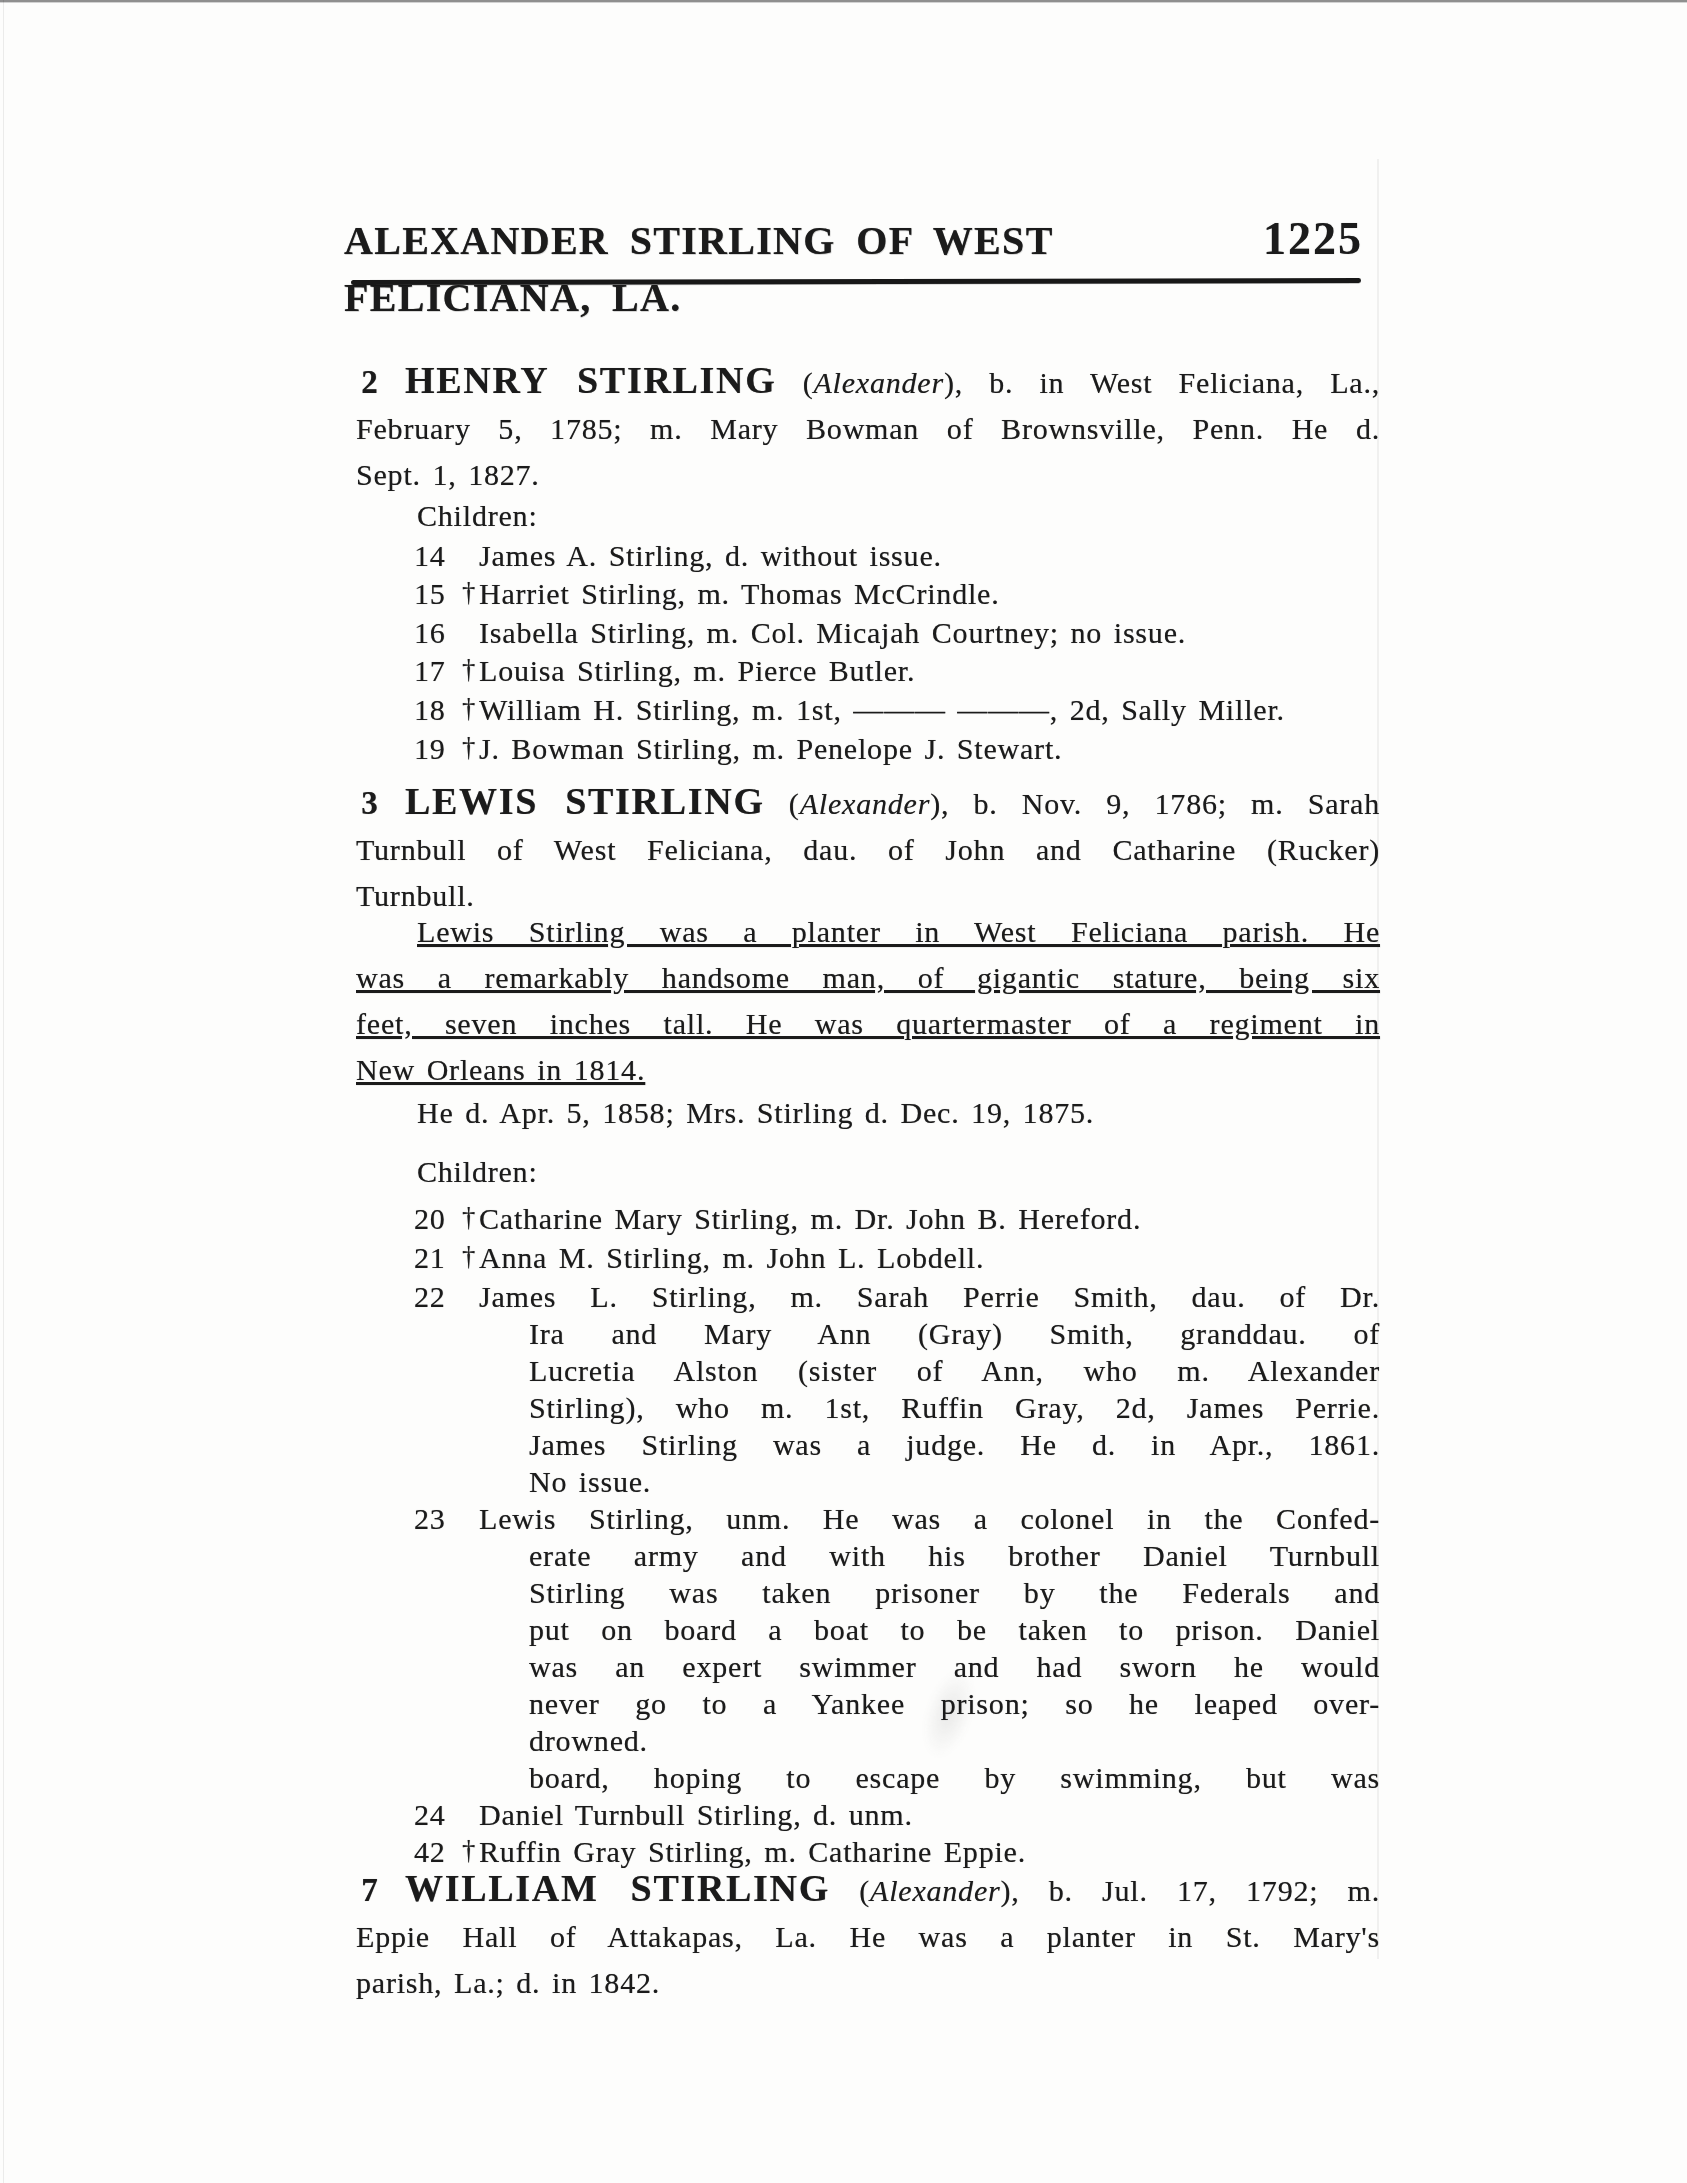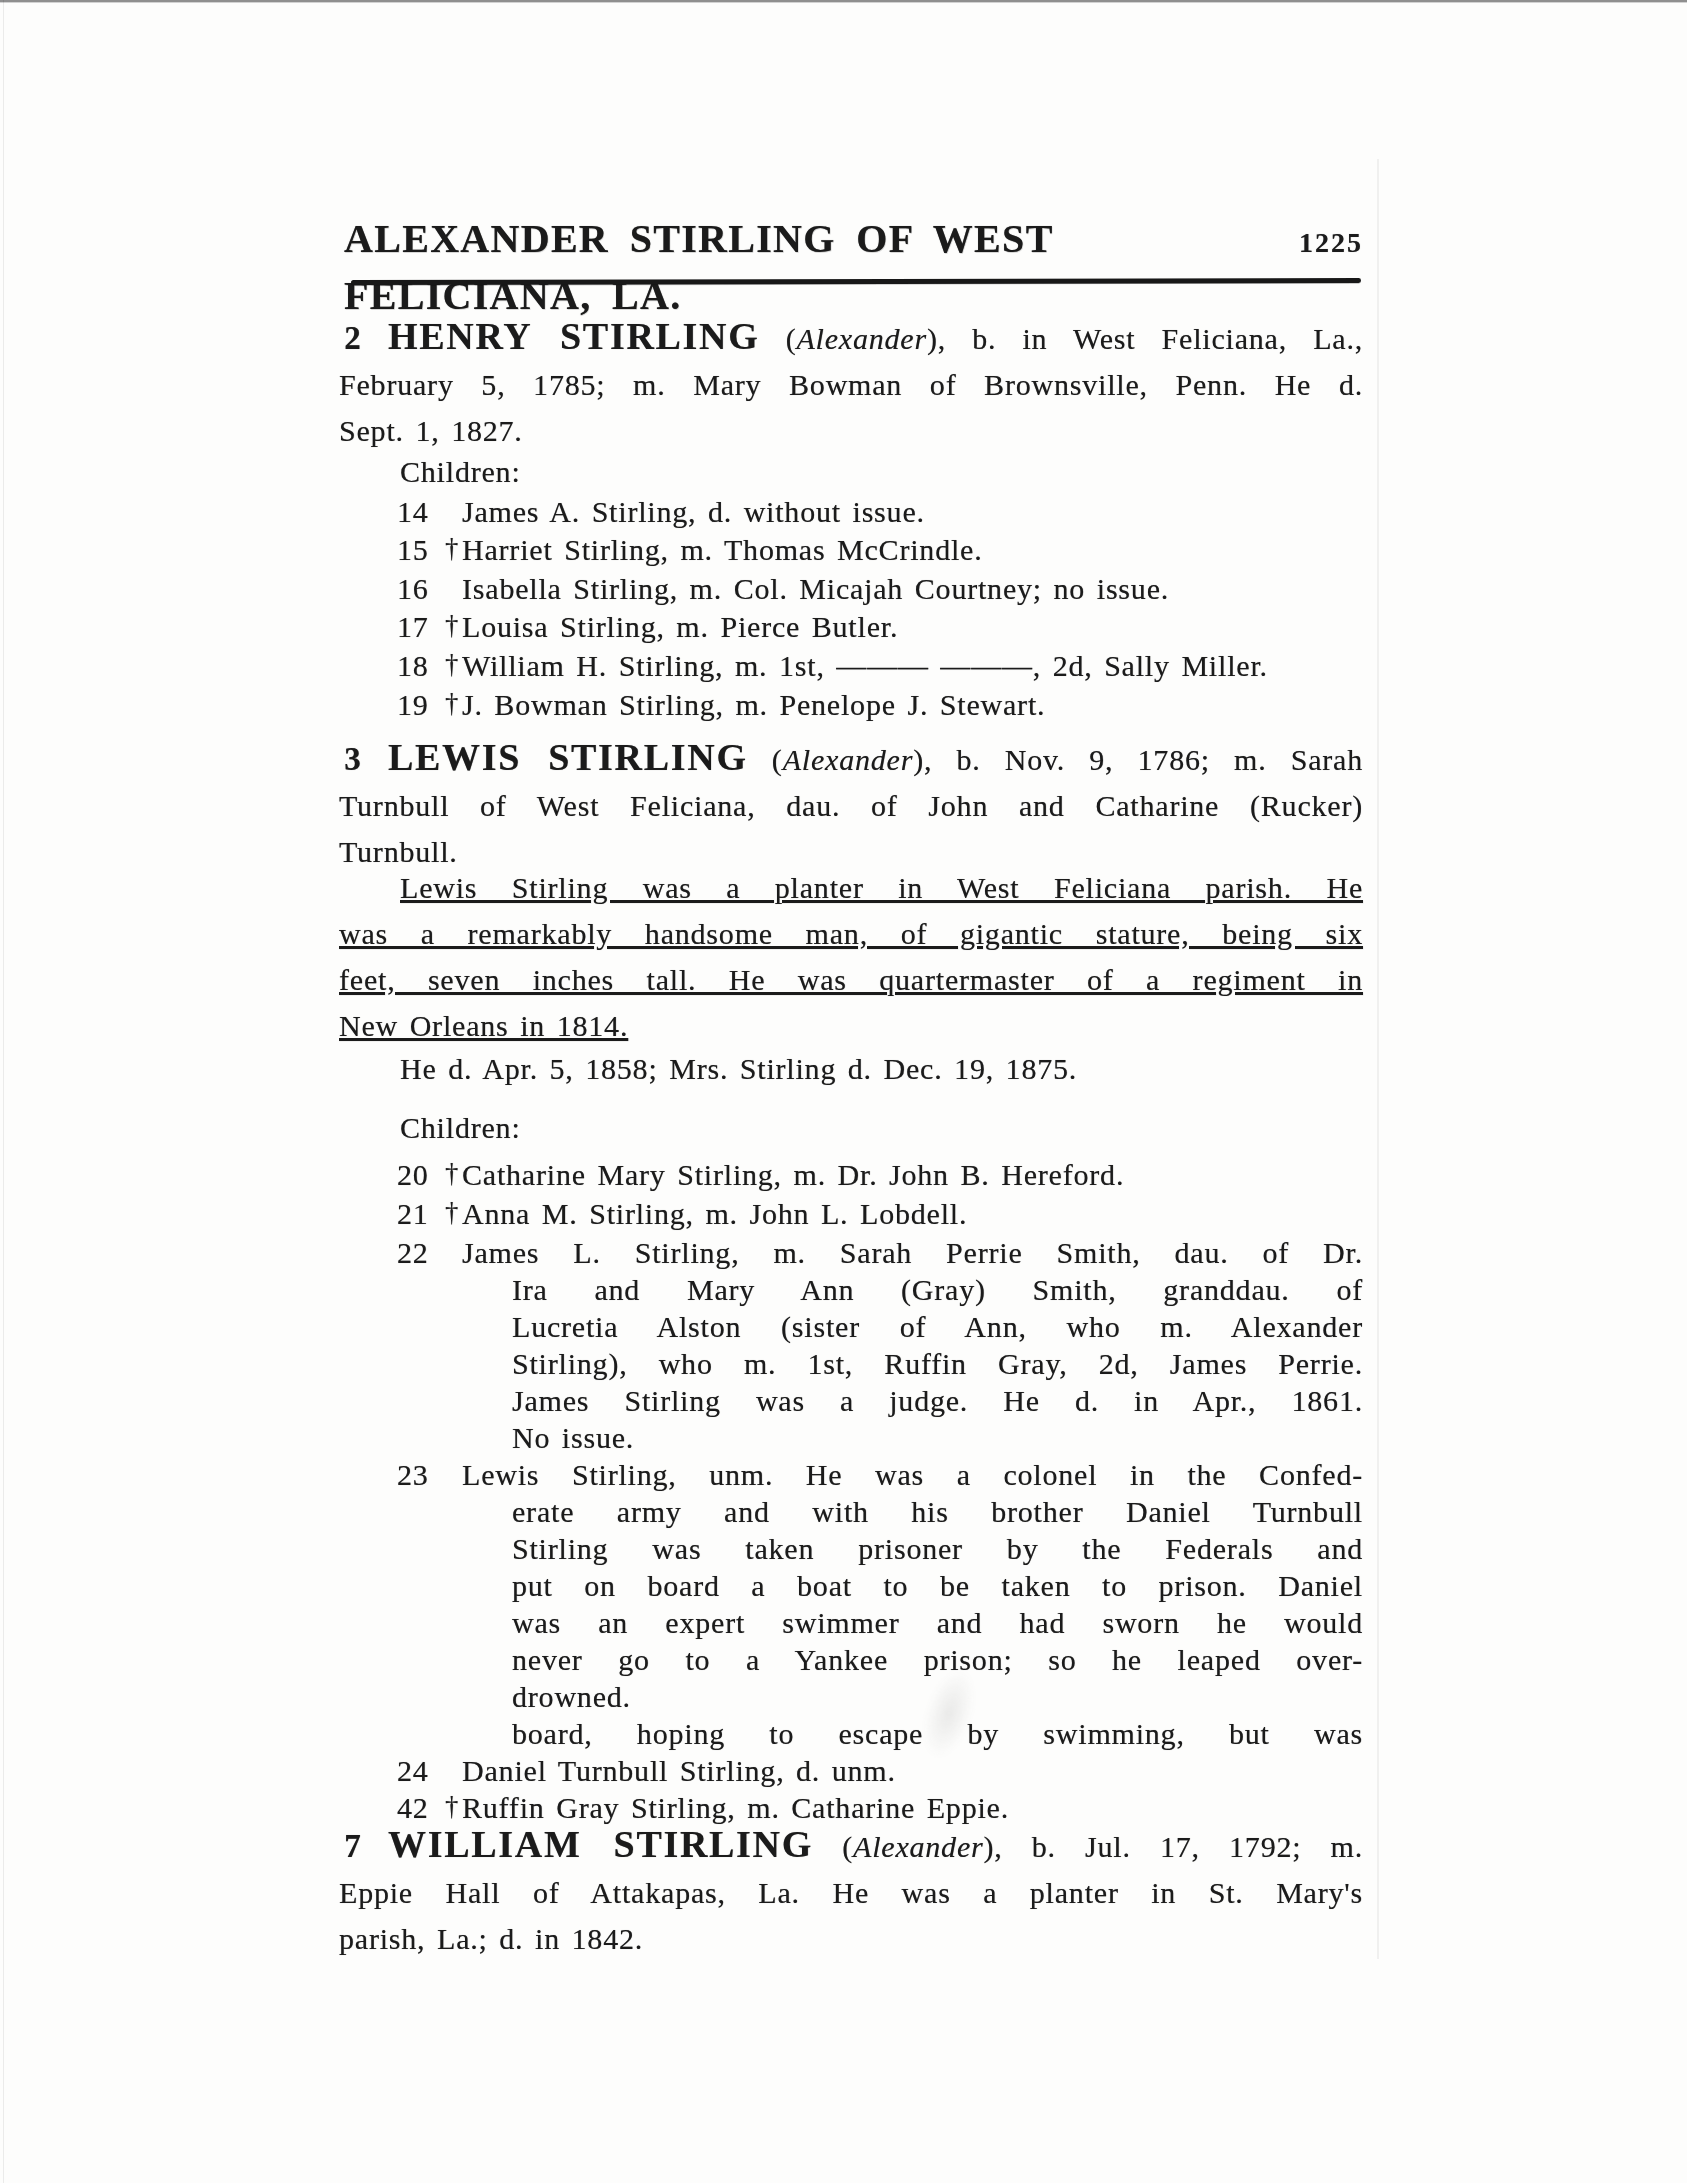--- a/index.html
+++ b/index.html
@@ -17,27 +17,27 @@
   .edge-left{position:absolute;top:0;left:2.6px;width:1.3px;height:100%;background:rgba(0,0,0,0.07);}
   .gutter-line{position:absolute;left:1377px;top:159px;width:2px;height:1800px;background:rgba(0,0,0,0.05);}
   .smudge{position:absolute;left:926px;top:1667px;width:46px;height:93px;border-radius:50%;
     background:radial-gradient(ellipse at center,rgba(60,60,60,0.10),rgba(60,60,60,0) 70%);
     transform:rotate(18deg);filter:blur(2.6px);}
 
   
   .hdr{position:absolute;top:210px;left:344px;width:1019px;display:flex;align-items:baseline;justify-content:space-between;line-height:57px;gap:42px;}
   .hdr-title{font-size:40px;font-weight:bold;letter-spacing:1.3px;word-spacing:9.3px;
     text-shadow:0 0 0.7px rgba(10,10,10,0.55),0.7px 0.7px 0 rgba(0,0,0,0.12);}
-  .hdr-page{font-size:28px;font-weight:bold;letter-spacing:2px;text-shadow:0 0 0.7px rgba(10,10,10,0.5);}
+  .hdr-page{font-size:46px;font-weight:bold;letter-spacing:2px;text-shadow:0 0 0.7px rgba(10,10,10,0.5);}
   .rule{position:absolute;top:279px;left:351px;width:1010px;height:5.3px;background:#181818;border-radius:2.6px;
     box-shadow:0 0.7px 0 rgba(0,0,0,0.25);transform:rotate(-0.12deg);}
 
   
-  .blk{position:absolute;left:339px;width:1024px;font-size:30px;letter-spacing:0.8px;word-spacing:3.3px;
-    text-shadow:0 0 0.7px rgba(15,15,15,0.45),0.4px 0.4px 0 rgba(0,0,0,0.14);}
+  .blk{position:absolute;left:356px;width:1024px;font-size:30px;letter-spacing:0.8px;word-spacing:3.3px;
+    text-shadow:0 0 0.7px rgba(15,15,15,0.45),0.4px 0.4px 0 rgba(0,0,0,0.14);margin-top:44px;}
   .para{line-height:46px;}
   .list{line-height:38px;}
   .l2{line-height:37px;}
   .jl{text-align:justify;text-align-last:justify;}
   .secnum{display:inline-block;width:49px;padding-left:5.3px;box-sizing:border-box;font-weight:bold;font-size:33px;}
   .secname{font-weight:bold;font-size:38px;letter-spacing:1.7px;}
   .it{font-style:italic;}
   .indent{text-indent:61px;}
   .label{margin-left:61px;}
   .li-row{margin-left:58px;}

